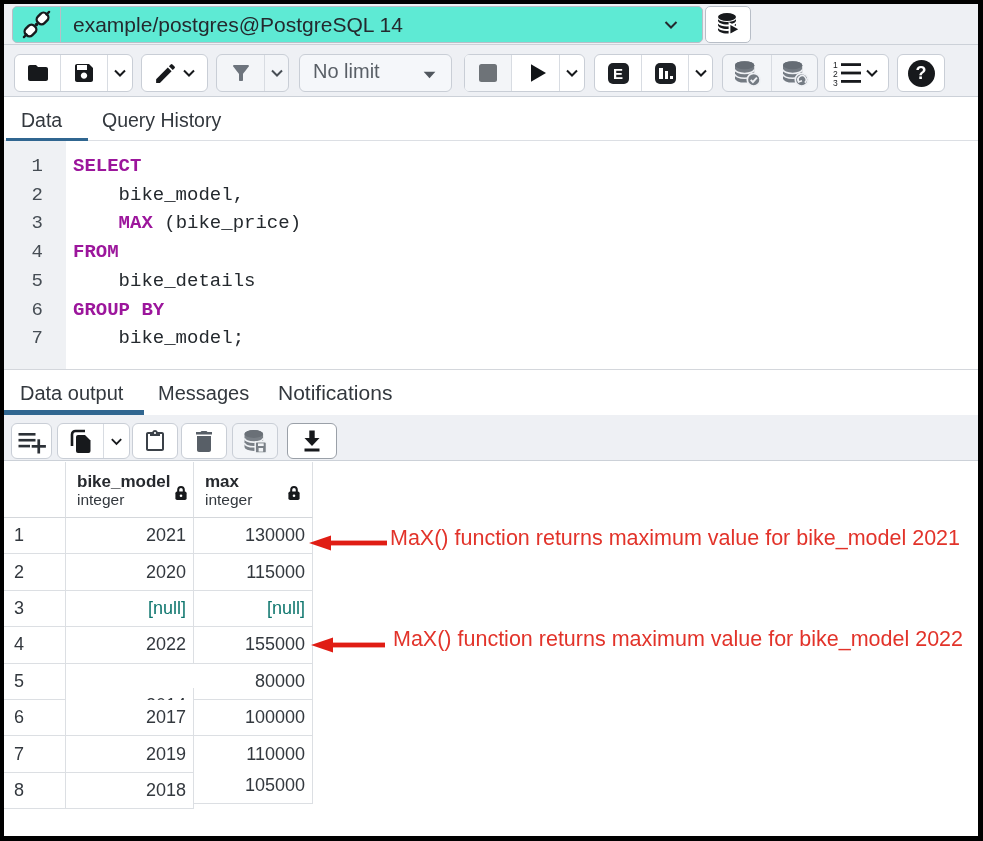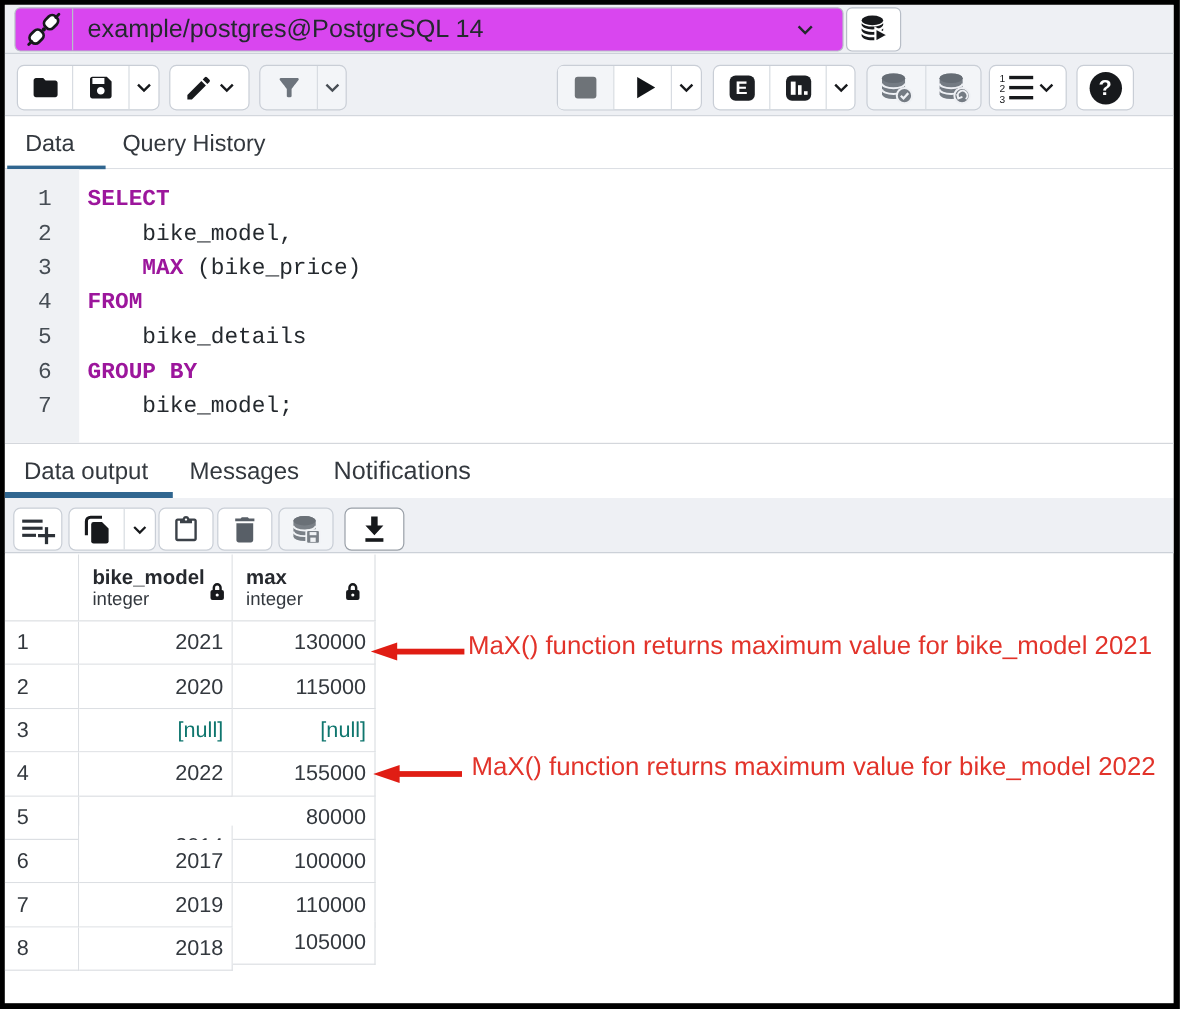--- a/index.html
+++ b/index.html
@@ -3,21 +3,21 @@
 <meta charset="utf-8">
 <style>
 * { margin:0; padding:0; box-sizing:border-box; }
 html,body { width:983px; height:841px; background:#000; overflow:hidden; }
 body { font-family:"Liberation Sans", sans-serif; }
 .app { position:absolute; left:4px; top:4px; width:974px; height:832px; background:#fff; overflow:hidden; }
 .abs { position:absolute; }
 
 
 .topbar { position:absolute; left:0; top:0; width:974px; height:41px; background:#eef0f4; border-bottom:1px solid #ccd1d8; }
-.connbox { position:absolute; left:8px; top:2px; width:691px; height:37px; background:#d946ef; border:1px solid #b8bec7; border-radius:5px; }
+.connbox { position:absolute; left:8px; top:2px; width:691px; height:37px; background:#5eead4; border:1px solid #b8bec7; border-radius:5px; }
 .connicon { position:absolute; left:0; top:0; width:48px; height:35px; border-right:1px solid #b8bec7; display:flex; align-items:center; justify-content:center; }
 .conntext { position:absolute; left:60px; top:0; height:35px; display:flex; align-items:center; font-size:21px; color:#24292e; }
 .connchev { position:absolute; right:22px; top:9px; }
 .newconn { position:absolute; left:701px; top:2px; width:46px; height:37px; background:#fff; border:1px solid #b8bec7; border-radius:5px; display:flex; align-items:center; justify-content:center; }
 
 
 .toolbar { position:absolute; left:0; top:41px; width:974px; height:52px; background:#eef0f4; border-bottom:1px solid #ccd1d8; }
 .grp { position:absolute; top:9px; height:38px; background:#fff; border:1px solid #c9ced6; border-radius:6px; display:flex; align-items:stretch; }
 .seg { display:flex; align-items:center; justify-content:center; }
 .seg + .seg { border-left:1px solid #d8dce2; }
@@ -124,20 +124,26 @@
             <path d="M4.2 5.6C6.3 8.2 10 13 10 13v6c0 .6.4 1 1 1h2c.6 0 1-.4 1-1v-6s3.7-4.8 5.8-7.4c.5-.7 0-1.6-.8-1.6H5c-.8 0-1.3.9-.8 1.6z" fill="#6d747d"></path>
           </svg>
       </div>
       <div class="seg" style="width:24px;">
         <svg width="16" height="16" viewBox="0 0 16 16">
             <path d="M3 5.5l5 5 5-5" stroke="#484e55" stroke-width="2" fill="none"></path>
           </svg>
       </div>
     </div>
 
+    <div class="grp" style="left:295px; width:153px; background:#f5f7fa;">
+      <div class="seg" style="width:151px; justify-content:flex-start; padding-left:13px; padding-bottom:4px; font-size:20px; color:#595f66;">No limit</div>
+      <svg width="17" height="17" viewBox="0 0 16 16" style="position:absolute; right:13px; top:11px;">
+          <path d="M2.5 5.5l5.5 6 5.5-6z" fill="#51575e"></path>
+        </svg>
+    </div>
 
     <div class="grp" style="left:460px; width:121px;">
       <div class="seg dis" style="width:46px; background:#f3f5f8; border-radius:4px 0 0 4px;">
         <svg width="22" height="22" viewBox="0 0 22 22">
             <rect x="2" y="2" width="18" height="18" rx="2.5" fill="#6e7378"></rect>
           </svg>
       </div>
       <div class="seg" style="width:48px;">
         <svg width="24" height="24" viewBox="0 0 24 24">
             <path d="M7 3.2v17.6l15-8.8z" fill="#111417"></path>

